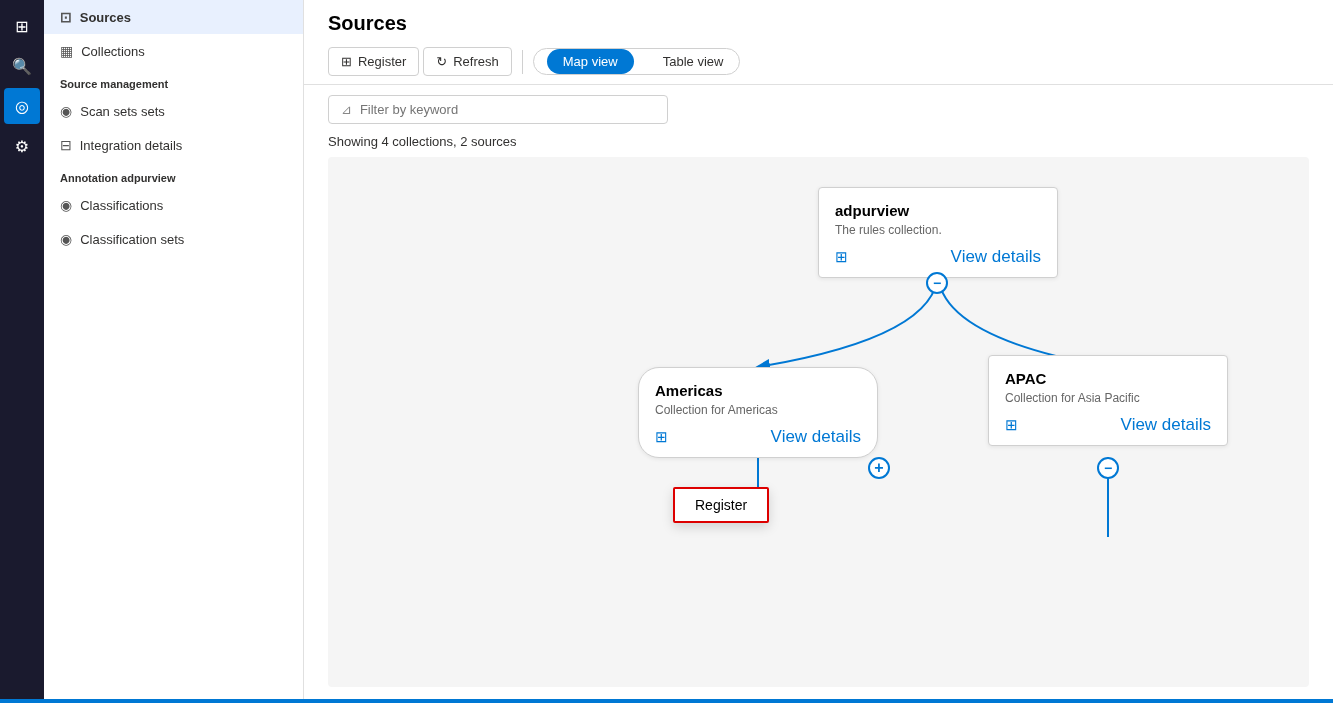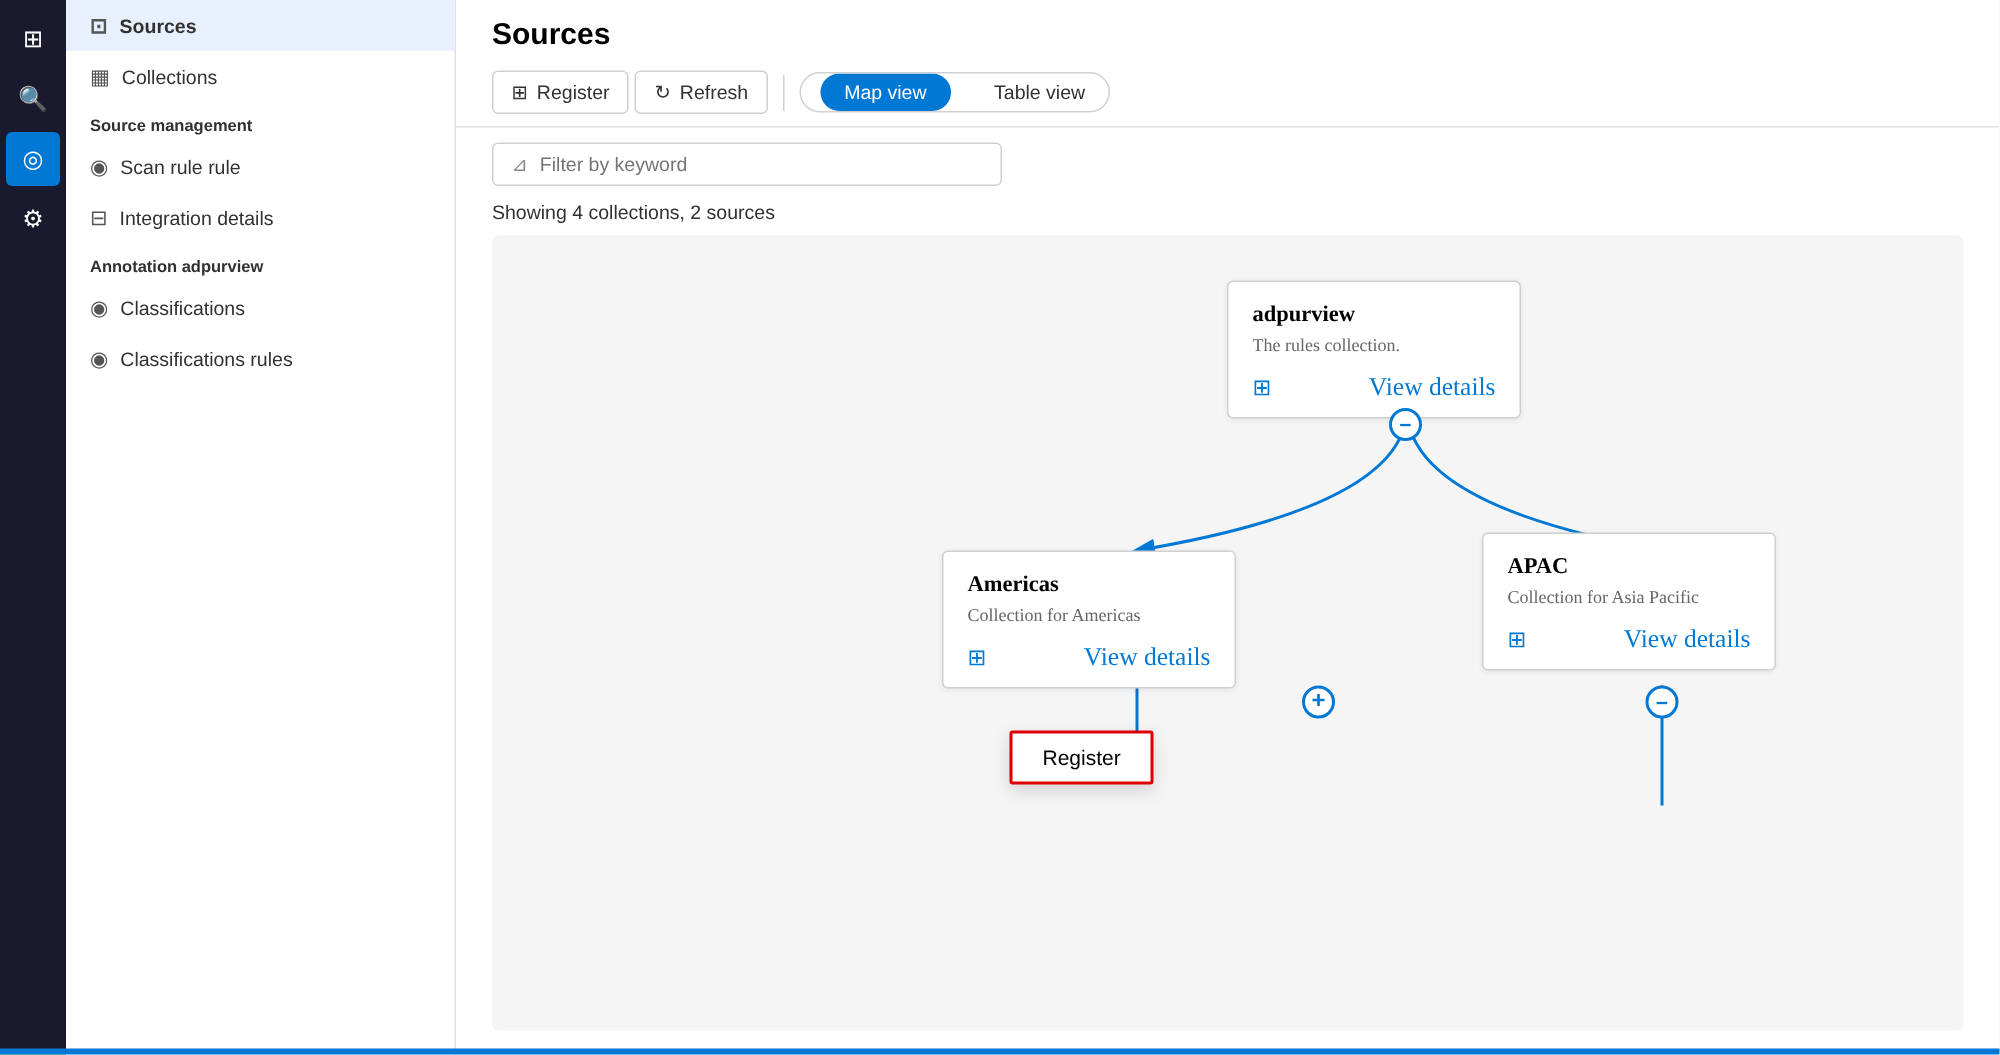--- a/index.html
+++ b/index.html
@@ -160,23 +160,22 @@
       border-radius: 4px;
     }
 
     
     .card {
       position: absolute;
       background: #fff;
       border: 1px solid #d0d0d0;
       border-radius: 4px;
       padding: 14px 16px 10px 16px;
-      width: 196px;
+      width: 240px;
       box-shadow: 0 1px 4px rgba(0,0,0,0.08);
-      font-family: Liberation Serif, serif;
     }
     .card-title {
       font-size: 15px;
       font-weight: 600;
       color: #000;
       margin-bottom: 4px;
     }
     .card-subtitle {
       font-size: 12px;
       color: #666;
@@ -283,36 +282,36 @@
   </div>
   <div class="sidebar-item">
     <span class="sidebar-icon">▦</span>
     <span>Collections</span>
   </div>
 
   <div class="sidebar-section-label">Source management</div>
 
   <div class="sidebar-item">
     <span class="sidebar-icon">◉</span>
-    <span>Scan rule rule</span>
+    <span>Scan sets sets</span>
   </div>
   <div class="sidebar-item">
     <span class="sidebar-icon">⊟</span>
     <span>Integration details</span>
   </div>
 
   <div class="sidebar-section-label">Annotation adpurview</div>
 
   <div class="sidebar-item">
     <span class="sidebar-icon">◉</span>
     <span>Classifications</span>
   </div>
   <div class="sidebar-item">
     <span class="sidebar-icon">◉</span>
-    <span>Classifications rules</span>
+    <span>Classification sets</span>
   </div>
 </div>
 
 <div class="main">
   <div class="main-header">
     <div class="main-title">Sources</div>
     <div class="toolbar">
       <button class="toolbar-btn">
         <span>⊞</span>
         <span>Register</span>
@@ -360,21 +359,21 @@
       <div class="card-title">adpurview</div>
       <div class="card-subtitle">The rules collection.</div>
       <div class="card-footer">
         <span class="card-grid-icon">⊞</span>
         <a class="card-view-link">View details</a>
       </div>
     </div>
 
     <div class="circle-btn" style="top:115px; left:598px;">−</div>
 
-    <div class="card" style="top:210px; left:300px;">
+    <div class="card" style="top:210px; left:310px;border-radius:21px;">
       <div class="card-title">Americas</div>
       <div class="card-subtitle">Collection for Americas</div>
       <div class="card-footer">
         <span class="card-grid-icon">⊞</span>
         <a class="card-view-link">View details</a>
       </div>
     </div>
 
     <div class="plus-circle" style="top:300px; left:540px;">+</div>
 

